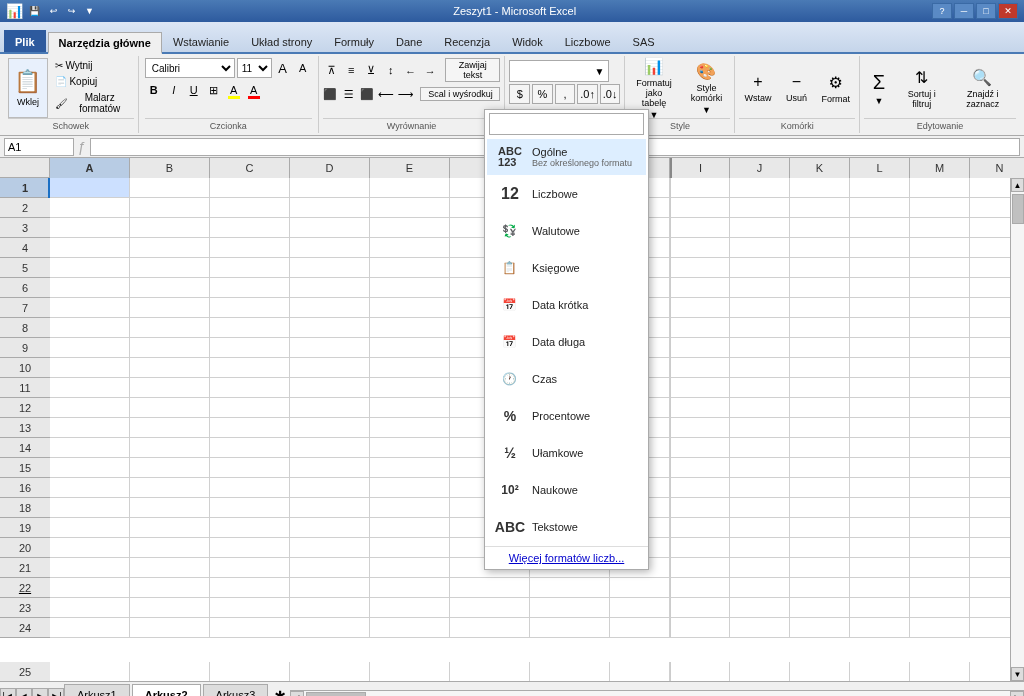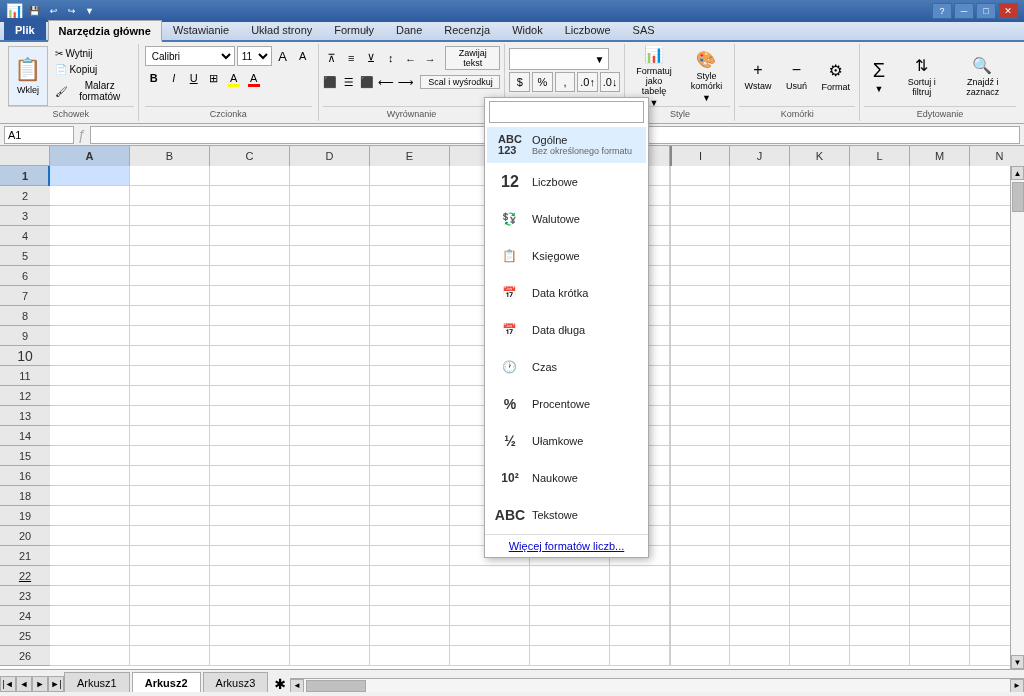--- a/index.html
+++ b/index.html
@@ -23,21 +23,21 @@
       width: 20px; height: 16px; background: #5a8ac5; border: 1px solid #3a6aA5;
       color: white; font-size: 9px; display: flex; align-items: center; justify-content: center; cursor: pointer;
     }
     .tb-btn.close { background: #c0392b; }
     .quick-access { display: flex; gap: 2px; }
     .qa-btn { width: 16px; height: 16px; background: transparent; border: none; color: white; font-size: 9px; cursor: pointer; }
 
     
     .ribbon-tabs {
       background: linear-gradient(to bottom, #dce6f5, #c5d5ea);
-      height: 20px;
+      height: 32px;
       display: flex;
       align-items: flex-end;
       padding: 0 4px;
       border-bottom: 2px solid #4a7ab5;
     }
     .ribbon-tab {
       padding: 3px 10px;
       font-size: 11px;
       cursor: pointer;
       border: 1px solid transparent;
@@ -227,20 +227,21 @@
 <div class="title-bar">
   <div class="title-bar-left">
     <span style="font-size:14px;">📊</span>
     <div class="quick-access">
       <button class="qa-btn">💾</button>
       <button class="qa-btn">↩</button>
       <button class="qa-btn">↪</button>
       <button class="qa-btn">▼</button>
     </div>
   </div>
+  <span class="title-bar-title">Zeszyt1 - Microsoft Excel</span>
   <div class="title-bar-controls">
     <div class="tb-btn">?</div>
     <div class="tb-btn">─</div>
     <div class="tb-btn">□</div>
     <div class="tb-btn close">✕</div>
   </div>
 </div>
 
 <div class="ribbon-tabs">
   <div class="ribbon-tab file-tab">Plik</div>
@@ -690,21 +691,21 @@
               <div style="min-width: 80px; width: 80px; height: 20px; border-right: 1px solid rgb(208, 208, 208); border-bottom: 1px solid rgb(208, 208, 208); font-size: 11px; padding: 0px 3px; display: flex; align-items: center; background: white; cursor: cell; overflow: hidden;"></div>
               <div style="min-width: 60px; width: 60px; height: 20px; border-right: 1px solid rgb(208, 208, 208); border-bottom: 1px solid rgb(208, 208, 208); font-size: 11px; padding: 0px 3px; display: flex; align-items: center; background: white; cursor: cell; overflow: hidden;"></div>
               <div style="min-width: 60px; width: 60px; height: 20px; border-right: 1px solid rgb(208, 208, 208); border-bottom: 1px solid rgb(208, 208, 208); font-size: 11px; padding: 0px 3px; display: flex; align-items: center; background: white; cursor: cell; overflow: hidden; border-left: 1px solid rgb(204, 204, 204);"></div>
               <div style="min-width: 60px; width: 60px; height: 20px; border-right: 1px solid rgb(208, 208, 208); border-bottom: 1px solid rgb(208, 208, 208); font-size: 11px; padding: 0px 3px; display: flex; align-items: center; background: white; cursor: cell; overflow: hidden;"></div>
               <div style="min-width: 60px; width: 60px; height: 20px; border-right: 1px solid rgb(208, 208, 208); border-bottom: 1px solid rgb(208, 208, 208); font-size: 11px; padding: 0px 3px; display: flex; align-items: center; background: white; cursor: cell; overflow: hidden;"></div>
               <div style="min-width: 60px; width: 60px; height: 20px; border-right: 1px solid rgb(208, 208, 208); border-bottom: 1px solid rgb(208, 208, 208); font-size: 11px; padding: 0px 3px; display: flex; align-items: center; background: white; cursor: cell; overflow: hidden;"></div>
               <div style="min-width: 60px; width: 60px; height: 20px; border-right: 1px solid rgb(208, 208, 208); border-bottom: 1px solid rgb(208, 208, 208); font-size: 11px; padding: 0px 3px; display: flex; align-items: center; background: white; cursor: cell; overflow: hidden;"></div>
               <div style="min-width: 60px; width: 60px; height: 20px; border-right: 1px solid rgb(208, 208, 208); border-bottom: 1px solid rgb(208, 208, 208); font-size: 11px; padding: 0px 3px; display: flex; align-items: center; background: white; cursor: cell; overflow: hidden;"></div>
             </div>
             <div style="display: flex;">
-              <div class="row-header" style="min-width: 50px; width: 50px; height: 20px; border-bottom: 1px solid rgb(170, 170, 170); display: flex; align-items: center; justify-content: center; font-size: 14px; color: rgb(51, 51, 51); background: rgb(232, 232, 232); cursor: pointer;">10</div>
+              <div class="row-header" style="min-width: 50px; width: 50px; height: 20px; border-bottom: 1px solid rgb(170, 170, 170); display: flex; align-items: center; justify-content: center; font-size: 11px; color: rgb(51, 51, 51); background: rgb(232, 232, 232); cursor: pointer;">10</div>
               <div style="min-width: 80px; width: 80px; height: 20px; border-right: 1px solid rgb(208, 208, 208); border-bottom: 1px solid rgb(208, 208, 208); font-size: 11px; padding: 0px 3px; display: flex; align-items: center; background: white; cursor: cell; overflow: hidden;"></div>
               <div style="min-width: 80px; width: 80px; height: 20px; border-right: 1px solid rgb(208, 208, 208); border-bottom: 1px solid rgb(208, 208, 208); font-size: 11px; padding: 0px 3px; display: flex; align-items: center; background: white; cursor: cell; overflow: hidden;"></div>
               <div style="min-width: 80px; width: 80px; height: 20px; border-right: 1px solid rgb(208, 208, 208); border-bottom: 1px solid rgb(208, 208, 208); font-size: 11px; padding: 0px 3px; display: flex; align-items: center; background: white; cursor: cell; overflow: hidden;"></div>
               <div style="min-width: 80px; width: 80px; height: 20px; border-right: 1px solid rgb(208, 208, 208); border-bottom: 1px solid rgb(208, 208, 208); font-size: 11px; padding: 0px 3px; display: flex; align-items: center; background: white; cursor: cell; overflow: hidden;"></div>
               <div style="min-width: 80px; width: 80px; height: 20px; border-right: 1px solid rgb(208, 208, 208); border-bottom: 1px solid rgb(208, 208, 208); font-size: 11px; padding: 0px 3px; display: flex; align-items: center; background: white; cursor: cell; overflow: hidden;"></div>
               <div style="min-width: 80px; width: 80px; height: 20px; border-right: 1px solid rgb(208, 208, 208); border-bottom: 1px solid rgb(208, 208, 208); font-size: 11px; padding: 0px 3px; display: flex; align-items: center; background: white; cursor: cell; overflow: hidden;"></div>
               <div style="min-width: 80px; width: 80px; height: 20px; border-right: 1px solid rgb(208, 208, 208); border-bottom: 1px solid rgb(208, 208, 208); font-size: 11px; padding: 0px 3px; display: flex; align-items: center; background: white; cursor: cell; overflow: hidden;"></div>
               <div style="min-width: 60px; width: 60px; height: 20px; border-right: 1px solid rgb(208, 208, 208); border-bottom: 1px solid rgb(208, 208, 208); font-size: 11px; padding: 0px 3px; display: flex; align-items: center; background: white; cursor: cell; overflow: hidden;"></div>
               <div style="min-width: 60px; width: 60px; height: 20px; border-right: 1px solid rgb(208, 208, 208); border-bottom: 1px solid rgb(208, 208, 208); font-size: 11px; padding: 0px 3px; display: flex; align-items: center; background: white; cursor: cell; overflow: hidden; border-left: 1px solid rgb(204, 204, 204);"></div>
               <div style="min-width: 60px; width: 60px; height: 20px; border-right: 1px solid rgb(208, 208, 208); border-bottom: 1px solid rgb(208, 208, 208); font-size: 11px; padding: 0px 3px; display: flex; align-items: center; background: white; cursor: cell; overflow: hidden;"></div>
@@ -927,21 +928,21 @@
               <div style="min-width: 80px; width: 80px; height: 20px; border-right: 1px solid rgb(208, 208, 208); border-bottom: 1px solid rgb(208, 208, 208); font-size: 11px; padding: 0px 3px; display: flex; align-items: center; background: white; cursor: cell; overflow: hidden;"></div>
               <div style="min-width: 80px; width: 80px; height: 20px; border-right: 1px solid rgb(208, 208, 208); border-bottom: 1px solid rgb(208, 208, 208); font-size: 11px; padding: 0px 3px; display: flex; align-items: center; background: white; cursor: cell; overflow: hidden;"></div>
               <div style="min-width: 60px; width: 60px; height: 20px; border-right: 1px solid rgb(208, 208, 208); border-bottom: 1px solid rgb(208, 208, 208); font-size: 11px; padding: 0px 3px; display: flex; align-items: center; background: white; cursor: cell; overflow: hidden;"></div>
               <div style="min-width: 60px; width: 60px; height: 20px; border-right: 1px solid rgb(208, 208, 208); border-bottom: 1px solid rgb(208, 208, 208); font-size: 11px; padding: 0px 3px; display: flex; align-items: center; background: white; cursor: cell; overflow: hidden; border-left: 1px solid rgb(204, 204, 204);"></div>
               <div style="min-width: 60px; width: 60px; height: 20px; border-right: 1px solid rgb(208, 208, 208); border-bottom: 1px solid rgb(208, 208, 208); font-size: 11px; padding: 0px 3px; display: flex; align-items: center; background: white; cursor: cell; overflow: hidden;"></div>
               <div style="min-width: 60px; width: 60px; height: 20px; border-right: 1px solid rgb(208, 208, 208); border-bottom: 1px solid rgb(208, 208, 208); font-size: 11px; padding: 0px 3px; display: flex; align-items: center; background: white; cursor: cell; overflow: hidden;"></div>
               <div style="min-width: 60px; width: 60px; height: 20px; border-right: 1px solid rgb(208, 208, 208); border-bottom: 1px solid rgb(208, 208, 208); font-size: 11px; padding: 0px 3px; display: flex; align-items: center; background: white; cursor: cell; overflow: hidden;"></div>
               <div style="min-width: 60px; width: 60px; height: 20px; border-right: 1px solid rgb(208, 208, 208); border-bottom: 1px solid rgb(208, 208, 208); font-size: 11px; padding: 0px 3px; display: flex; align-items: center; background: white; cursor: cell; overflow: hidden;"></div>
               <div style="min-width: 60px; width: 60px; height: 20px; border-right: 1px solid rgb(208, 208, 208); border-bottom: 1px solid rgb(208, 208, 208); font-size: 11px; padding: 0px 3px; display: flex; align-items: center; background: white; cursor: cell; overflow: hidden;"></div>
             </div>
-            <div style="display: flex;">
+            <div style="display: flex; margin-top: 24px;">
               <div class="row-header" style="min-width: 50px; width: 50px; height: 20px; border-bottom: 1px solid rgb(170, 170, 170); display: flex; align-items: center; justify-content: center; font-size: 11px; color: rgb(51, 51, 51); background: rgb(232, 232, 232); cursor: pointer;">25</div>
               <div style="min-width: 80px; width: 80px; height: 20px; border-right: 1px solid rgb(208, 208, 208); border-bottom: 1px solid rgb(208, 208, 208); font-size: 11px; padding: 0px 3px; display: flex; align-items: center; background: white; cursor: cell; overflow: hidden;"></div>
               <div style="min-width: 80px; width: 80px; height: 20px; border-right: 1px solid rgb(208, 208, 208); border-bottom: 1px solid rgb(208, 208, 208); font-size: 11px; padding: 0px 3px; display: flex; align-items: center; background: white; cursor: cell; overflow: hidden;"></div>
               <div style="min-width: 80px; width: 80px; height: 20px; border-right: 1px solid rgb(208, 208, 208); border-bottom: 1px solid rgb(208, 208, 208); font-size: 11px; padding: 0px 3px; display: flex; align-items: center; background: white; cursor: cell; overflow: hidden;"></div>
               <div style="min-width: 80px; width: 80px; height: 20px; border-right: 1px solid rgb(208, 208, 208); border-bottom: 1px solid rgb(208, 208, 208); font-size: 11px; padding: 0px 3px; display: flex; align-items: center; background: white; cursor: cell; overflow: hidden;"></div>
               <div style="min-width: 80px; width: 80px; height: 20px; border-right: 1px solid rgb(208, 208, 208); border-bottom: 1px solid rgb(208, 208, 208); font-size: 11px; padding: 0px 3px; display: flex; align-items: center; background: white; cursor: cell; overflow: hidden;"></div>
               <div style="min-width: 80px; width: 80px; height: 20px; border-right: 1px solid rgb(208, 208, 208); border-bottom: 1px solid rgb(208, 208, 208); font-size: 11px; padding: 0px 3px; display: flex; align-items: center; background: white; cursor: cell; overflow: hidden;"></div>
               <div style="min-width: 80px; width: 80px; height: 20px; border-right: 1px solid rgb(208, 208, 208); border-bottom: 1px solid rgb(208, 208, 208); font-size: 11px; padding: 0px 3px; display: flex; align-items: center; background: white; cursor: cell; overflow: hidden;"></div>
               <div style="min-width: 60px; width: 60px; height: 20px; border-right: 1px solid rgb(208, 208, 208); border-bottom: 1px solid rgb(208, 208, 208); font-size: 11px; padding: 0px 3px; display: flex; align-items: center; background: white; cursor: cell; overflow: hidden;"></div>
               <div style="min-width: 60px; width: 60px; height: 20px; border-right: 1px solid rgb(208, 208, 208); border-bottom: 1px solid rgb(208, 208, 208); font-size: 11px; padding: 0px 3px; display: flex; align-items: center; background: white; cursor: cell; overflow: hidden; border-left: 1px solid rgb(204, 204, 204);"></div>

